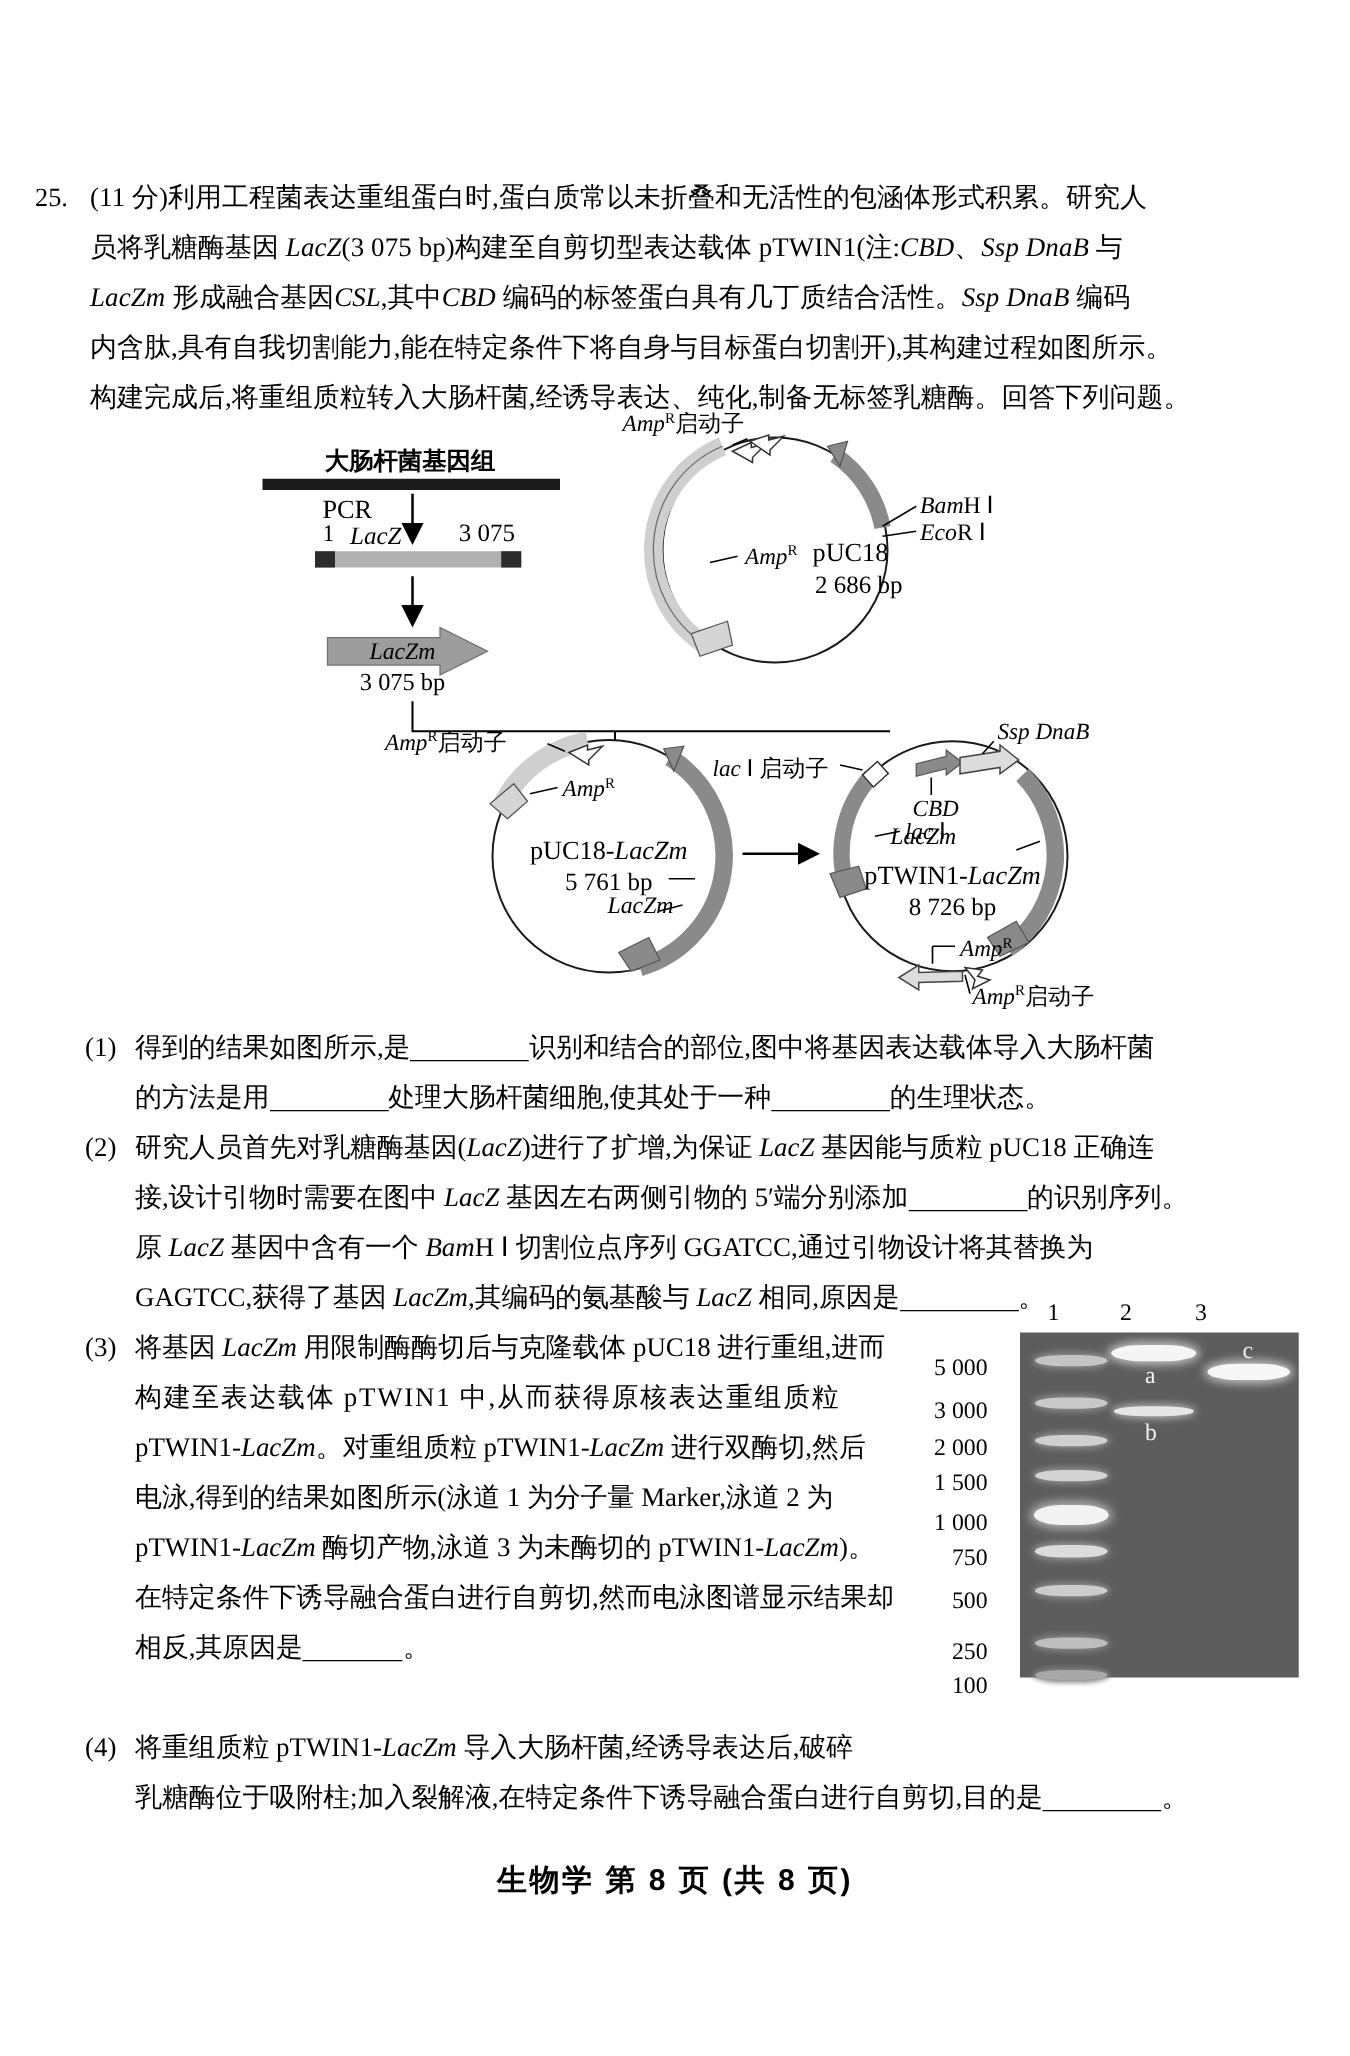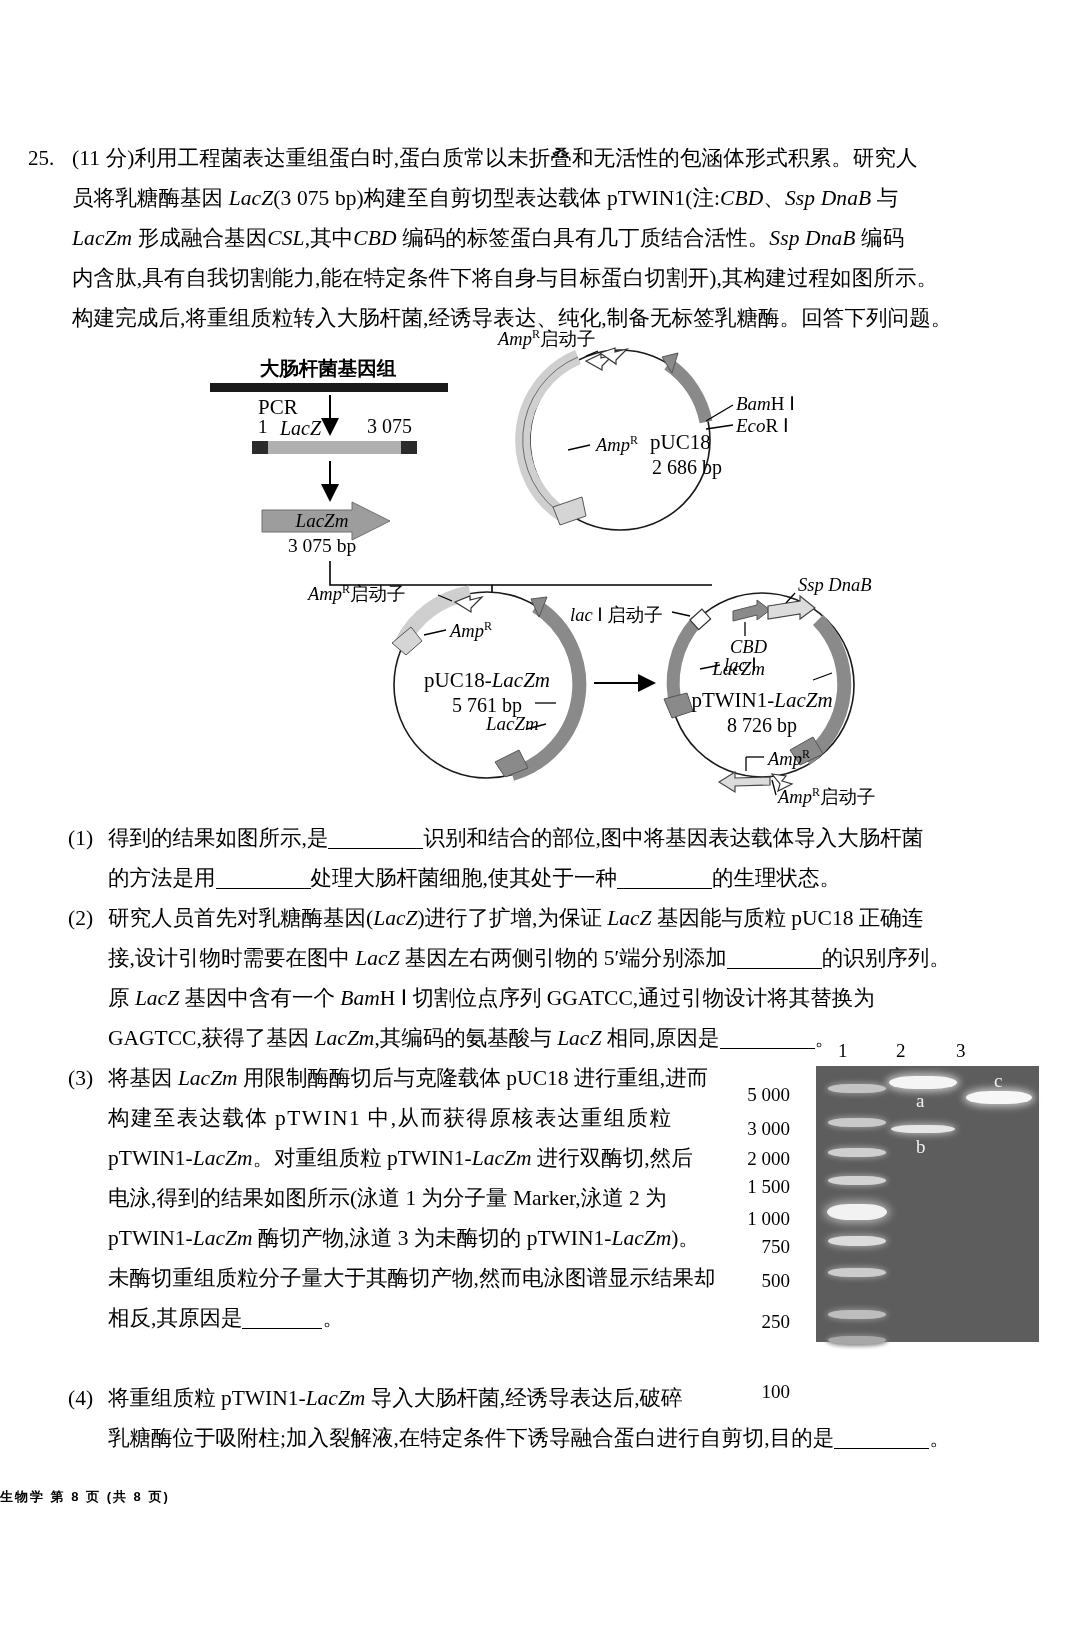--- a/index.html
+++ b/index.html
@@ -47,22 +47,22 @@
   .gelbox {
     position:absolute; left:23px; top:26px; width:223px; height:276px;
     background:#5d5d5d;
   }
   .ladder-labels { position:absolute; left:-3px; top:26px; width:0px; }
   .ll { position:absolute; right:0; white-space:nowrap; font-size:19px;
         font-family:"Liberation Serif", serif; text-align:right; }
   .band { position:absolute; border-radius:45%/60%; }
 
   
-  .footer { position:absolute; left:0; top:1488px; width:1080px; 
-            font-size:13px; font-family:"Liberation Sans", sans-serif; font-weight:bold;
+  .footer { position:absolute; left:0; top:1488px; width:1080px; text-align:center;
+            font-size:24px; font-family:"Liberation Sans", sans-serif; font-weight:bold;
             letter-spacing:2px; }
 </style>
 </head>
 <body>
 
 <div class="page">
 
   <div class="stem">
     <div class="stem-row">
       <div class="qnum">25.</div>
@@ -256,21 +256,21 @@
         <div class="qline">
           pTWIN1-<i class="it">LacZm</i>。对重组质粒 pTWIN1-<i class="it">LacZm</i> 进行双酶切,然后
         </div>
         <div class="qline">
           电泳,得到的结果如图所示(泳道 1 为分子量 Marker,泳道 2 为
         </div>
         <div class="qline">
           pTWIN1-<i class="it">LacZm</i> 酶切产物,泳道 3 为未酶切的 pTWIN1-<i class="it">LacZm</i>)。
         </div>
         <div class="qline">
-          未酶切重组质粒分子量大于其酶切产物,然而电泳图谱显示结果却
+          在特定条件下诱导融合蛋白进行自剪切,然而电泳图谱显示结果却
         </div>
         <div class="qline">
           相反,其原因是<span class="blank bl-80"></span>。
         </div>
       </div>
     </div>
   </div>
 
   <div class="subq" style="top:1378px;">
     <div class="q-row">
@@ -295,21 +295,21 @@
 
     <div class="ladder-labels">
       <div class="ll" style="top:18px;">5 000</div>
       <div class="ll" style="top:52px;">3 000</div>
       <div class="ll" style="top:82px;">2 000</div>
       <div class="ll" style="top:110px;">1 500</div>
       <div class="ll" style="top:142px;">1 000</div>
       <div class="ll" style="top:170px;">750</div>
       <div class="ll" style="top:204px;">500</div>
       <div class="ll" style="top:245px;">250</div>
-      <div class="ll" style="top:272px;margin-top:43px;">100</div>
+      <div class="ll" style="top:272px;">100</div>
     </div>
 
     <div class="gelbox">
 
       <div class="band" style="left:12px;  top:18px;  width:58px; height:9px;  background:#c4c4c4; box-shadow:0 0 5px 2px #8e8e8e;"></div>
       <div class="band" style="left:12px;  top:52px;  width:58px; height:9px;  background:#c9c9c9; box-shadow:0 0 5px 2px #8e8e8e;"></div>
       <div class="band" style="left:12px;  top:82px;  width:58px; height:9px;  background:#cfcfcf; box-shadow:0 0 5px 2px #909090;"></div>
       <div class="band" style="left:12px;  top:110px; width:58px; height:9px;  background:#d3d3d3; box-shadow:0 0 5px 2px #909090;"></div>
       <div class="band" style="left:11px;  top:138px; width:60px; height:16px; background:#f2f2f2; box-shadow:0 0 8px 3px #b0b0b0;"></div>
       <div class="band" style="left:12px;  top:170px; width:58px; height:10px; background:#dcdcdc; box-shadow:0 0 6px 2px #9a9a9a;"></div>

